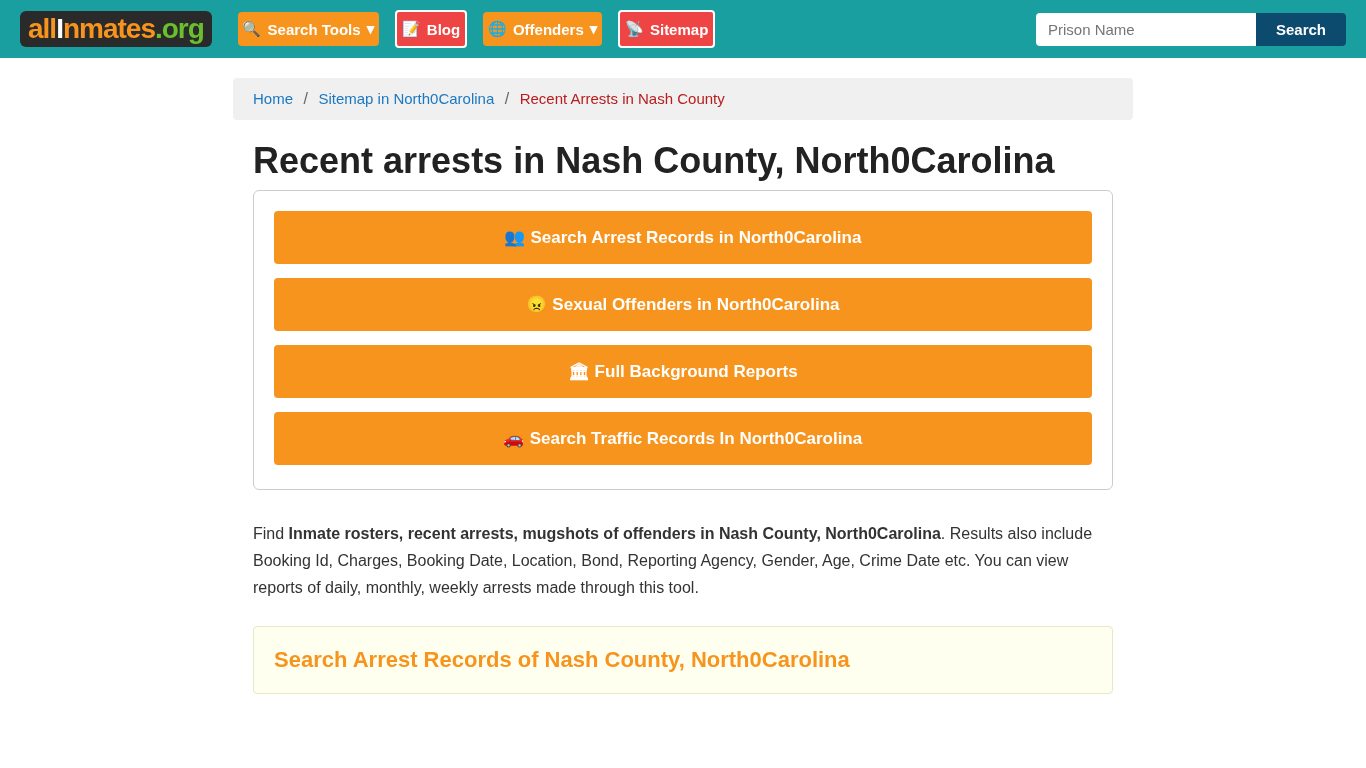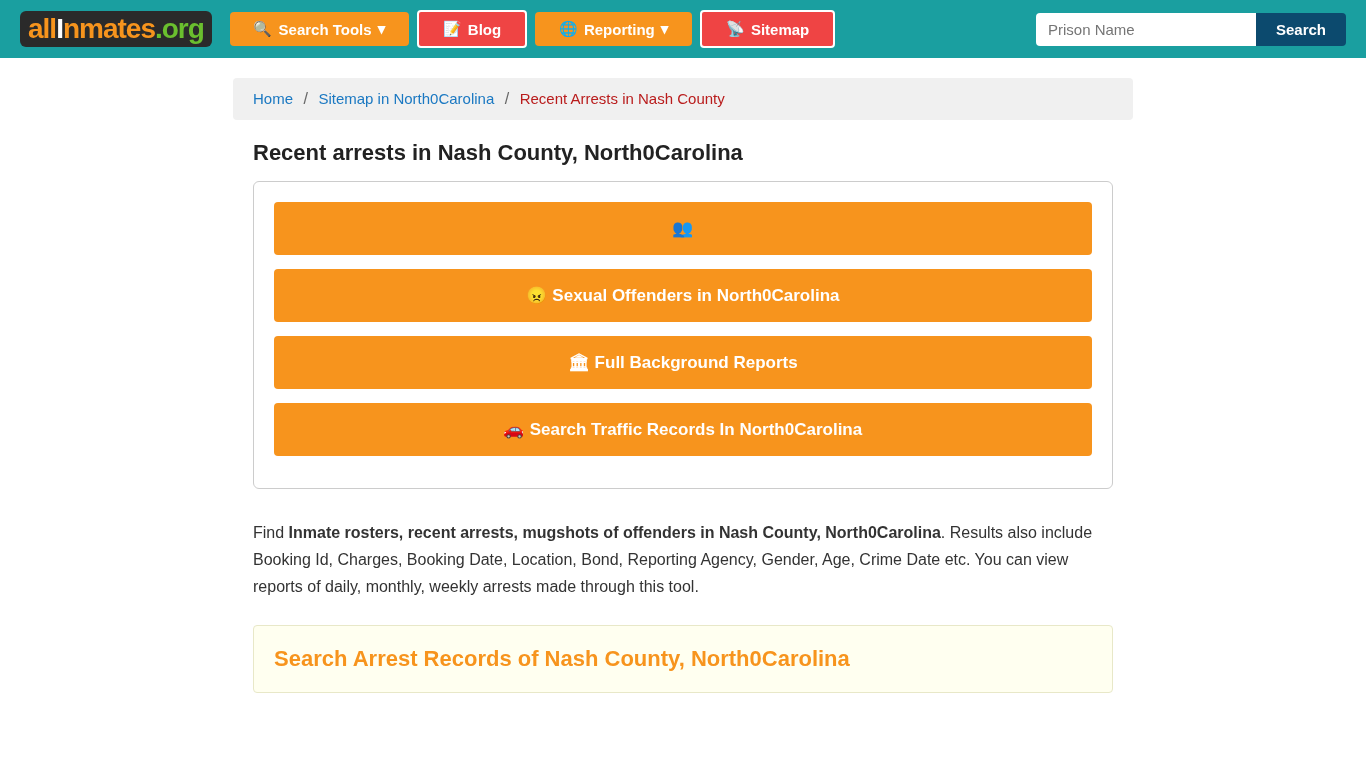--- a/index.html
+++ b/index.html
@@ -4,21 +4,21 @@
   <style>
     * { box-sizing: border-box; margin: 0; padding: 0; }
     body { font-family: Arial, sans-serif; background: #fff; color: #333; font-size: 16px; }
 
     
     header {
       background-color: #1a9fa0;
       padding: 10px 20px;
       display: flex;
       align-items: center;
-      gap: 8px;
+      gap: 16px;
     }
     .logo-wrap {
       display: flex;
       align-items: center;
       margin-right: 10px;
     }
     .logo-text {
       font-size: 28px;
       font-weight: 900;
       color: #fff;
@@ -29,21 +29,21 @@
     }
     .logo-text span.orange { color: #f7941d; }
     .logo-text span.green { color: #6abf2e; }
     .logo-text span.white { color: #fff; }
 
     .nav-btn {
       background-color: #f7941d;
       color: #fff;
       border: none;
       border-radius: 4px;
-      padding: 8px 24px;
+      padding: 8px 5px;
       font-size: 15px;
       cursor: pointer;
       display: flex;
       align-items: center;
       gap: 6px;
       font-weight: 600;
     }
     .nav-btn.teal {
       background-color: #ef4444;
       border: 2px solid #fff;
@@ -85,24 +85,24 @@
     .breadcrumb-sep { color: #666; margin: 0 6px; }
     .breadcrumb-current { color: #b91c1c; font-size: 15px; }
 
     
     .main-content {
       max-width: 900px;
       margin: 0 auto;
       padding: 0 20px 40px;
     }
     .page-title {
-      font-size: 22px;
+      font-size: 36px;
       font-weight: 700;
       color: #222;
-      margin-bottom: 15px;
+      margin-bottom: 8px;
     }
 
     
     .button-card {
       border: 1px solid #ccc;
       border-radius: 6px;
       padding: 20px;
       margin-bottom: 30px;
       background: #fff;
     }
@@ -114,21 +114,21 @@
       border: none;
       border-radius: 4px;
       padding: 16px 20px;
       font-size: 17px;
       font-weight: 600;
       cursor: pointer;
       margin-bottom: 14px;
       text-align: center;
       text-decoration: none;
     }
-    .orange-action-btn:last-child { margin-bottom: 12px; }
+    .orange-action-btn:last-child { margin-bottom: 4px; }
 
     
     .description {
       font-size: 16px;
       line-height: 1.7;
       color: #333;
       margin-bottom: 24px;
     }
     .description strong { font-weight: 700; }
 
@@ -172,21 +172,21 @@
     <span>▾</span>
   </button>
 
   <button class="nav-btn teal">
     <span class="icon-blog"></span>
     <span>Blog</span>
   </button>
 
   <button class="nav-btn">
     <span class="icon-resources"></span>
-    <span>Reporting</span>
+    <span>Offenders</span>
     <span>▾</span>
   </button>
 
   <button class="nav-btn teal">
     <span class="icon-sitemap"></span>
     <span>Sitemap</span>
   </button>
 
   <div class="header-spacer"></div>
 
@@ -206,20 +206,21 @@
   <span class="breadcrumb-current">Recent Arrests in Nash County</span>
 </div>
 
 <div class="main-content">
 
   <h1 class="page-title">Recent arrests in Nash County, North0Carolina</h1>
 
   <div class="button-card">
     <a href="#" class="orange-action-btn">
       <span class="icon-users"></span>
+      <span>Search Arrest Records in North0Carolina</span>
     </a>
     <a href="#" class="orange-action-btn">
       <span class="icon-offender"></span>
       <span>Sexual Offenders in North0Carolina</span>
     </a>
     <a href="#" class="orange-action-btn">
       <span class="icon-bg"></span>
       <span>Full Background Reports</span>
     </a>
     <a href="#" class="orange-action-btn">

